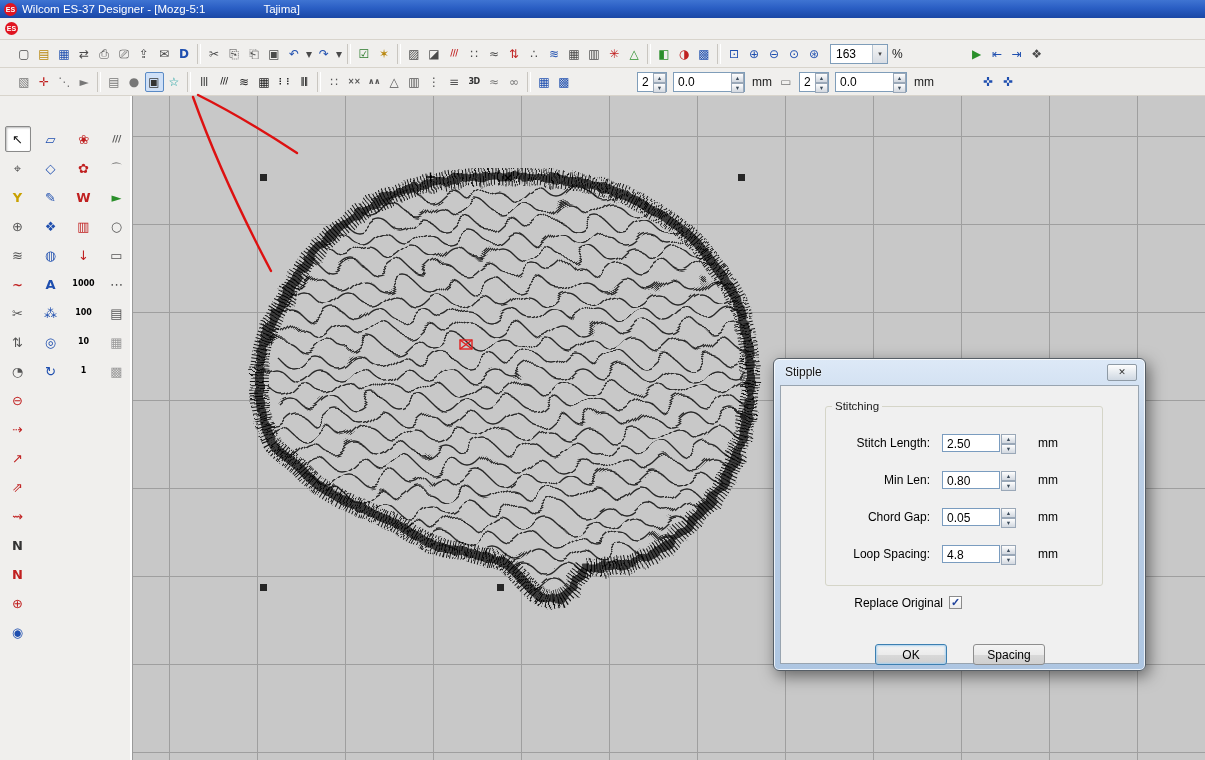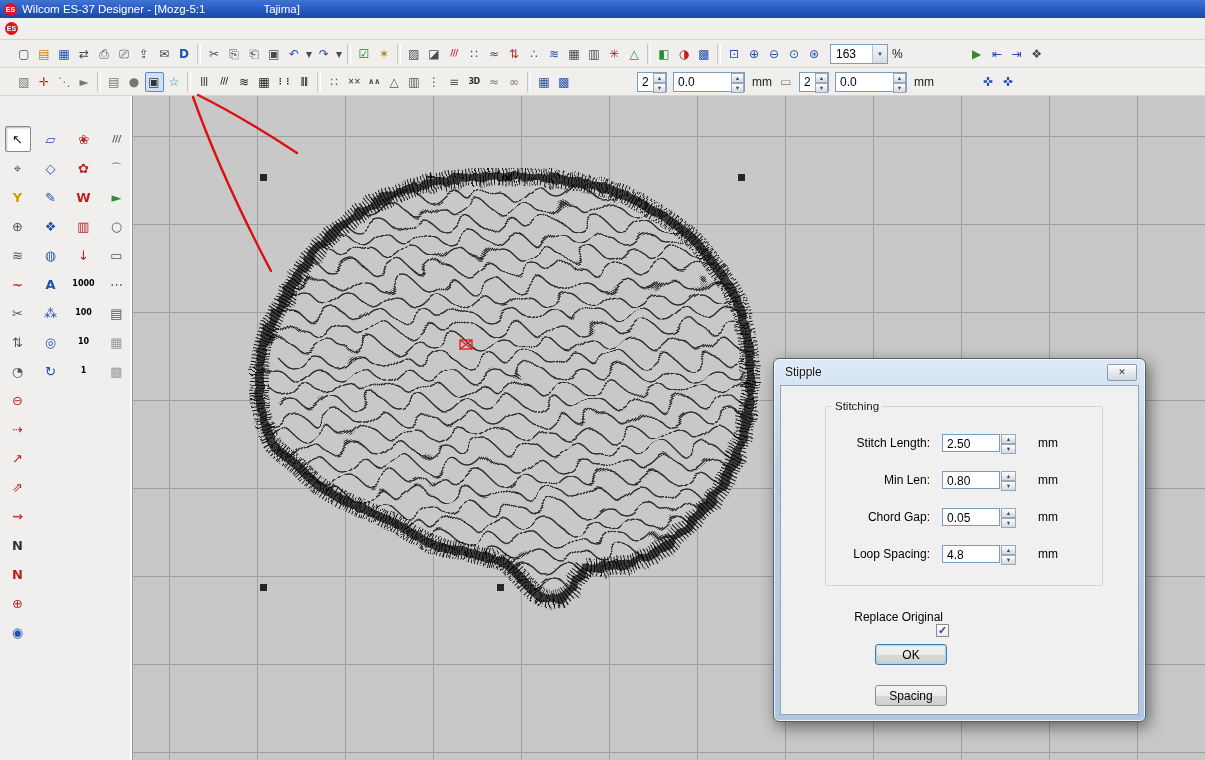--- a/index.html
+++ b/index.html
@@ -66,45 +66,45 @@
   .canvas { position:absolute; left:133px; top:96px; width:1072px; height:664px; background-color:#c8c8c8;
     background-image:
       linear-gradient(to right,#9f9f9f 1px,transparent 1px),
       linear-gradient(to bottom,#9f9f9f 1px,transparent 1px);
     background-size:88px 88px; background-position:36px 40px; }
   .design-svg { position:absolute; left:112px; top:72px; }
   .handle { position:absolute; width:7px; height:7px; background:#262626; }
   .annot-svg { position:absolute; left:0; top:0; width:1205px; height:760px; pointer-events:none; z-index:60; }
 
   
-  .dialog { position:absolute; left:773px; top:358px; width:373px; height:364px; z-index:40;
+  .dialog { position:absolute; left:773px; top:358px; width:373px; height:313px; z-index:40;
     background:linear-gradient(180deg,#dde9f7 0%,#bdd0e7 30%,#aec6e2 100%);
     border:1px solid #565e66; border-radius:6px;
     box-shadow:3px 5px 16px rgba(0,0,0,.5), inset 0 0 0 1px rgba(255,255,255,.75); }
   .dlg-titlebar { height:26px; display:flex; align-items:center; padding:0 8px 0 11px; }
   .dlg-title { font-size:12px; color:#111; flex:1; text-shadow:0 0 3px #fff; }
   .dlg-close { width:30px; height:17px; border:1px solid #8e9aa5; border-radius:2px;
     background:linear-gradient(180deg,#fdfdfd,#cfd8e2); color:#333; font-size:9px;
     display:flex; align-items:center; justify-content:center; font-family:"DejaVu Sans",sans-serif; }
   .dlg-client { position:absolute; left:6px; right:6px; top:26px; bottom:6px; background:#f0f0f0;
     border:1px solid #98a4b0; }
   .dlg-group { position:absolute; left:44px; top:14px; width:278px; height:186px;
     border:1px solid #d5d5c8; border-radius:3px; padding-top:12px; }
   .dlg-group legend { font-size:11.5px; color:#1a1a1a; padding:0 3px; margin-left:6px; }
   .dlg-row { display:flex; align-items:center; height:37px; }
   .dlg-label { width:104px; text-align:right; margin-right:12px; color:#000; }
   .dlg-input { width:58px; height:18px; background:#fff; border:1px solid #7a9cbf; padding:2px 0 0 4px; }
   .spin-col { width:15px; height:18px; display:grid; grid-template-rows:1fr 1fr; margin-left:1px; }
   .dlg-unit { margin-left:22px; }
-  .dlg-replace { position:absolute; left:40px; top:224px; display:flex; align-items:flex-end;flex-direction:column; }
+  .dlg-replace { position:absolute; left:40px; top:210px; display:flex; align-items:flex-start; }
   .dlg-replace .lbl { width:122px; text-align:right; margin-right:6px; }
   .dlg-check { width:13px; height:13px; border:1px solid #8b8b8b; background:linear-gradient(#fff,#ececec);
     display:flex; align-items:center; justify-content:center; }
   .dlg-check i { font-style:normal; font-size:11px; line-height:11px; font-weight:bold; color:#21439c; }
-  .dlg-buttons { position:absolute; left:94px; top:258px; display:flex; gap:20px;flex-direction:column; }
+  .dlg-buttons { position:absolute; left:94px; top:258px; display:flex; gap:26px; }
   .dlg-btn { width:72px; height:21px; border:1px solid #8e8e8e; border-radius:3px; font-size:12px;
     font-family:"Liberation Sans",sans-serif; color:#000;
     background:linear-gradient(180deg,#f4f4f4 0%,#ebebeb 50%,#d9d9d9 50%,#cfcfcf 100%); }
   .dlg-btn.default { border-color:#3c7fb1; box-shadow:inset 0 0 2px 1px #a9d0ee; }
 </style>
 </head>
 <body>
 
 <div class="titlebar">
   <span class="es-badge">ES</span>

